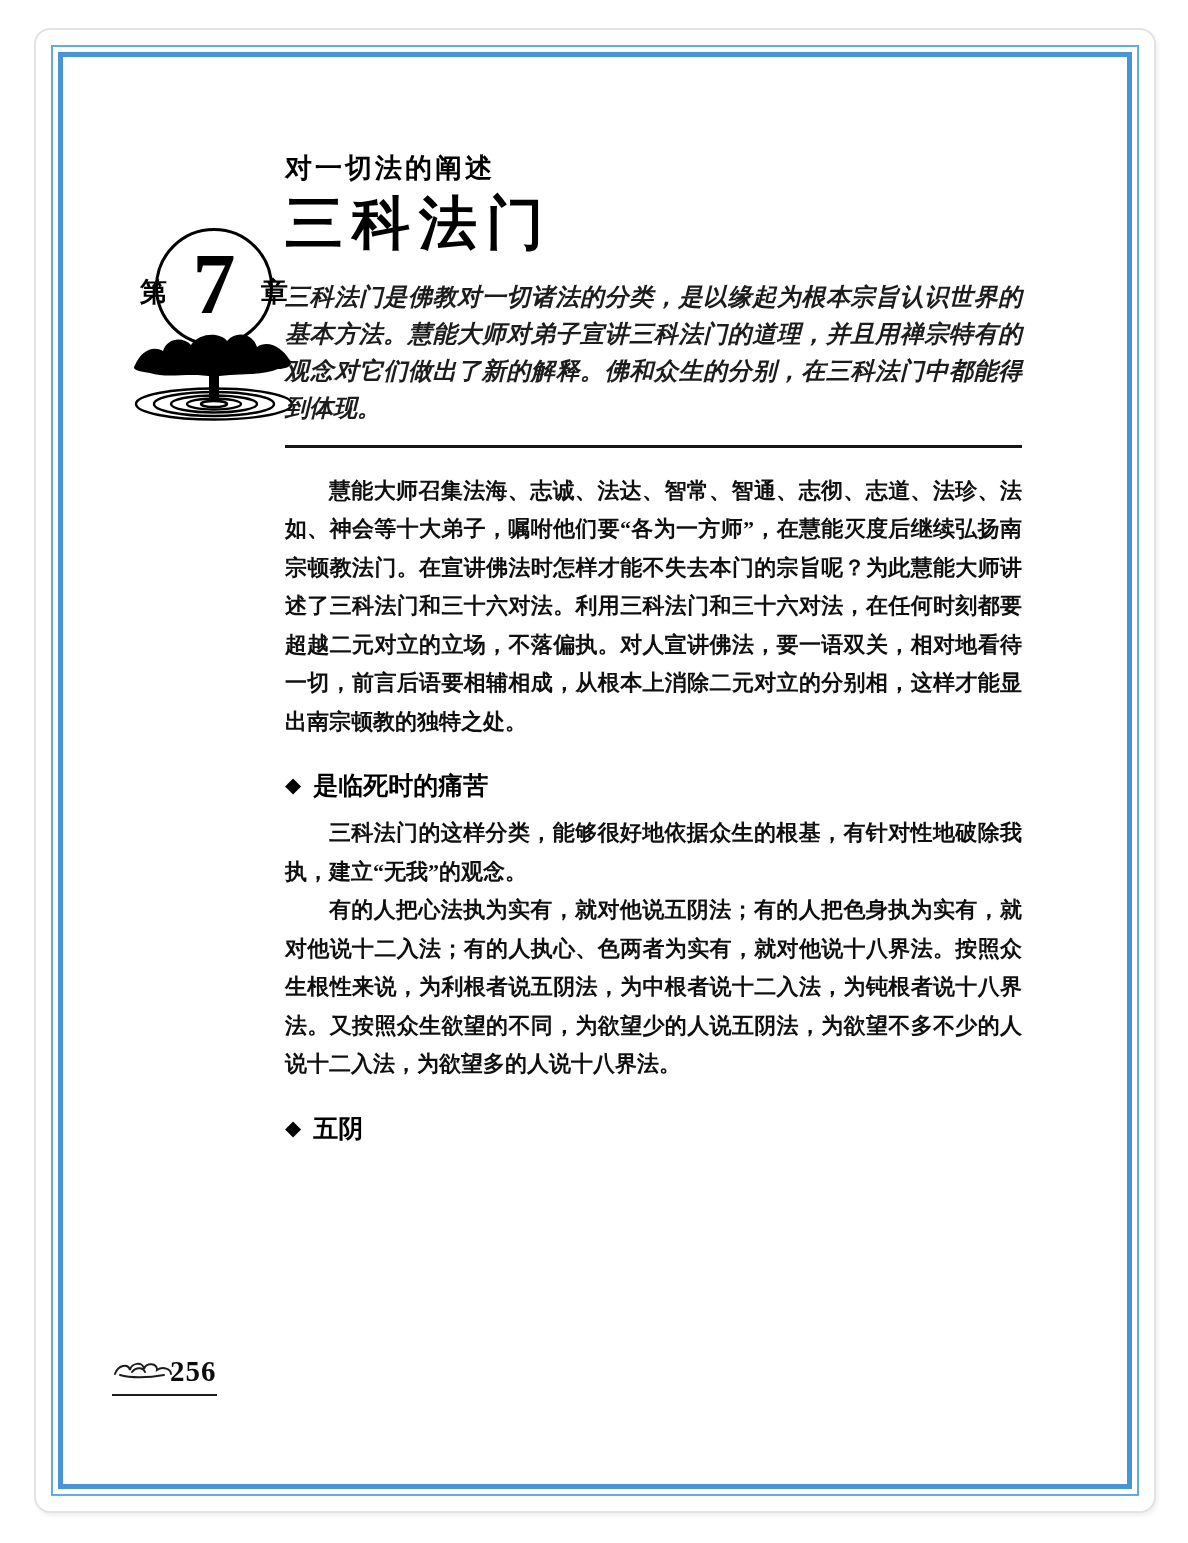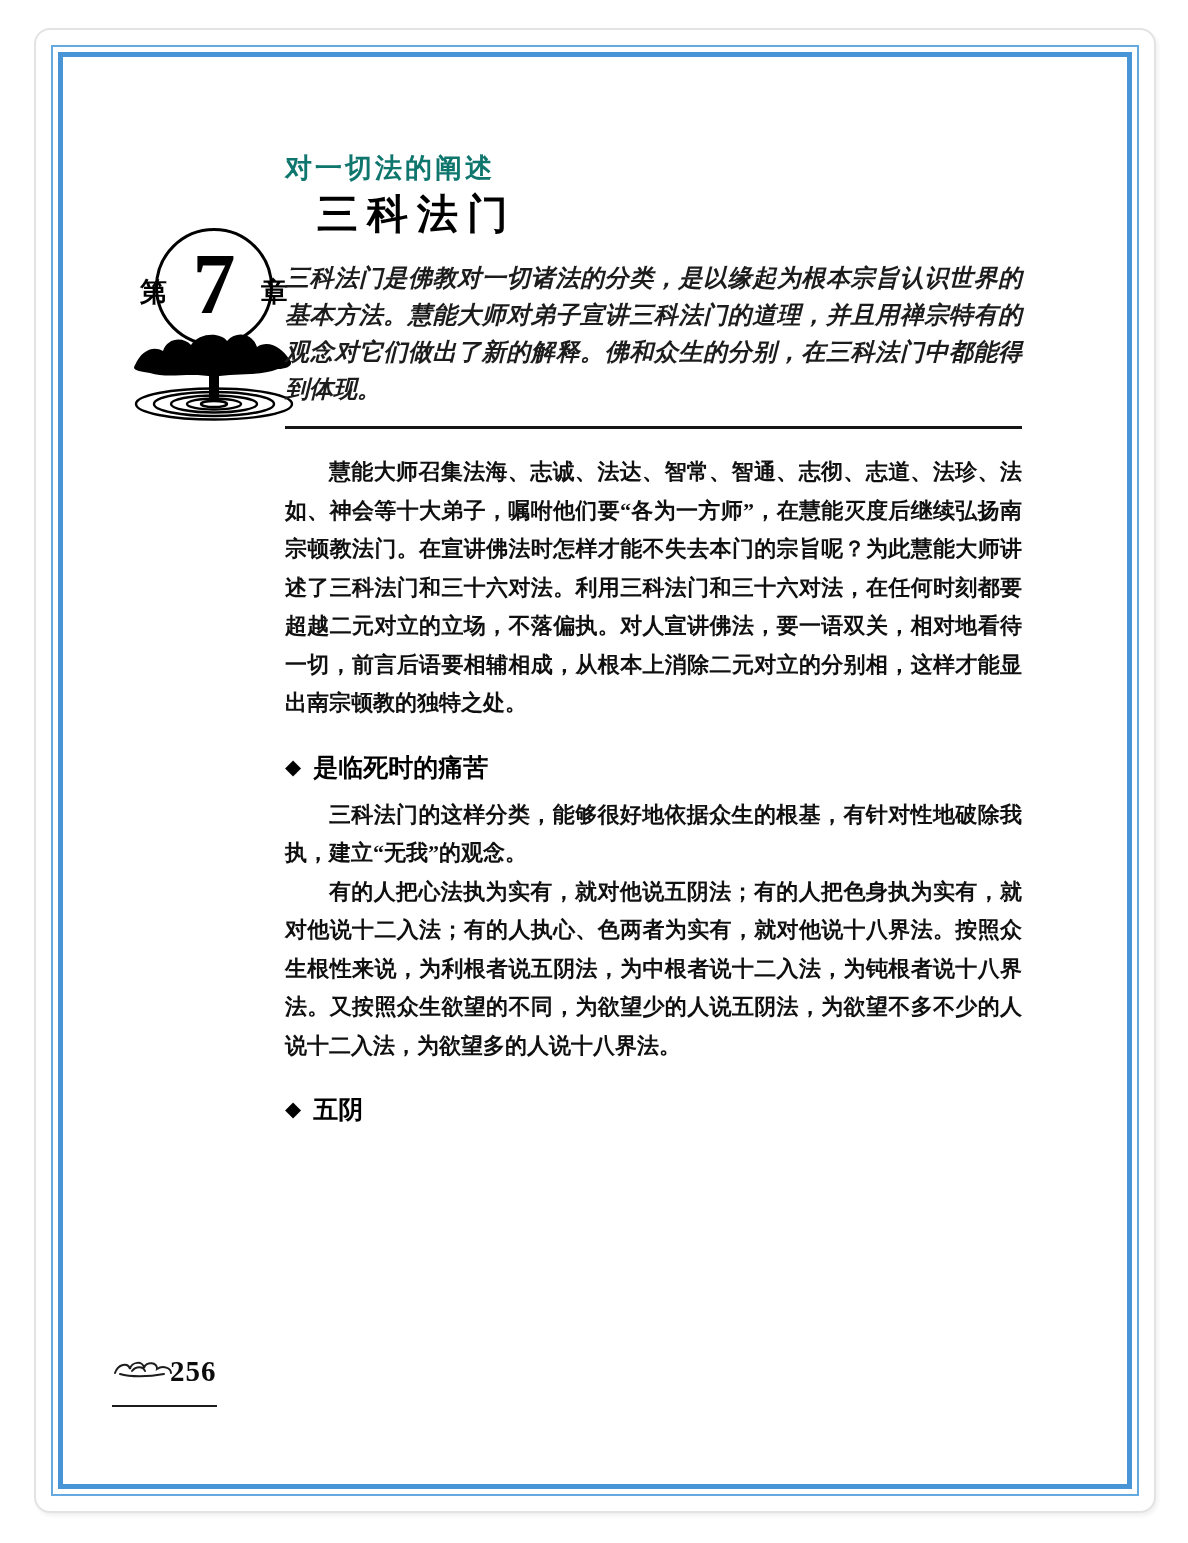--- a/index.html
+++ b/index.html
@@ -23,27 +23,26 @@
   }
   .frame-thick {
     position:absolute; left:22px; top:22px; right:22px; bottom:22px;
     border:5px solid #4795d6;
   }
   .content {
     position:absolute; left:249px; top:0; width:737px;
   }
   .kicker {
     margin-top:120px;
-    font-size:27px; font-weight:bold; letter-spacing:3px; color:#0f766e;
+    font-size:27px; font-weight:bold; letter-spacing:3px; color:#000000;
   }
   .title {
     margin-top:6px;
-    font-size:41px; font-weight:bold; letter-spacing:9px; color:#000;
+    font-size:58px; font-weight:bold; letter-spacing:9px; color:#000;
     line-height:1.1;
-    margin-left:32px;
   }
   .intro {
     margin-top:23px;
     font-size:24px; line-height:37px;
     font-style:italic; font-weight:600; color:#1c1c1c;
     text-align:justify;
   }
   .divider {
     margin-top:18px; height:3px; background:#161616; border:none; width:100%;
   }
@@ -73,22 +72,22 @@
   }
   .badge-prefix, .badge-suffix {
     position:absolute; top:46px; font-size:27px; font-weight:bold; color:#000;
   }
   .badge-prefix { left:16px; }
   .badge-suffix { right:16px; }
   .lotus { display:block; margin:-22px auto 0; }
   
   .page-footer {
     position:absolute; left:76px; top:1326px;
-    display:flex; align-items:flex-start;
-    border-bottom:2.5px solid #1c1c1c; padding-bottom:19px;
+    display:flex; align-items:center;
+    border-bottom:2.5px solid #1c1c1c; padding-bottom:8px;
   }
   .page-number {
     font-size:29px; font-weight:bold; color:#0c0c0c; line-height:30px;
     letter-spacing:1px;
   }
   .flourish { margin-right:-4px; margin-bottom:2px; }
 </style>
 </head>
 <body>
 

